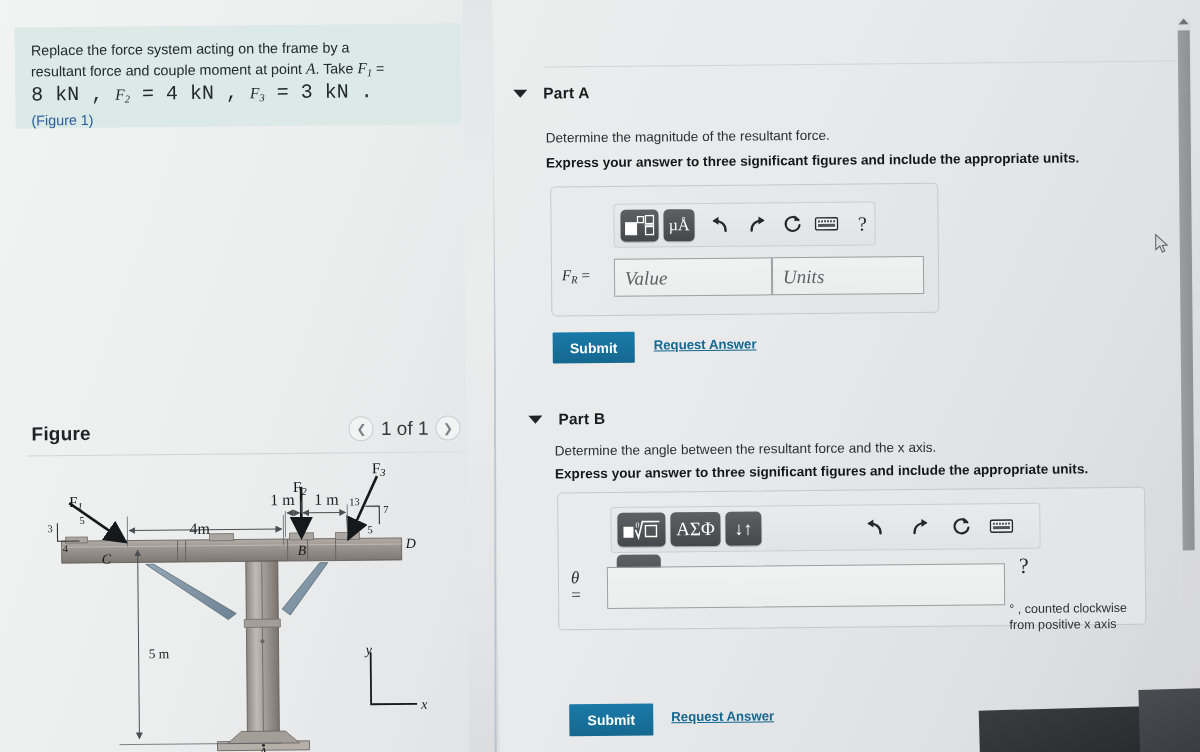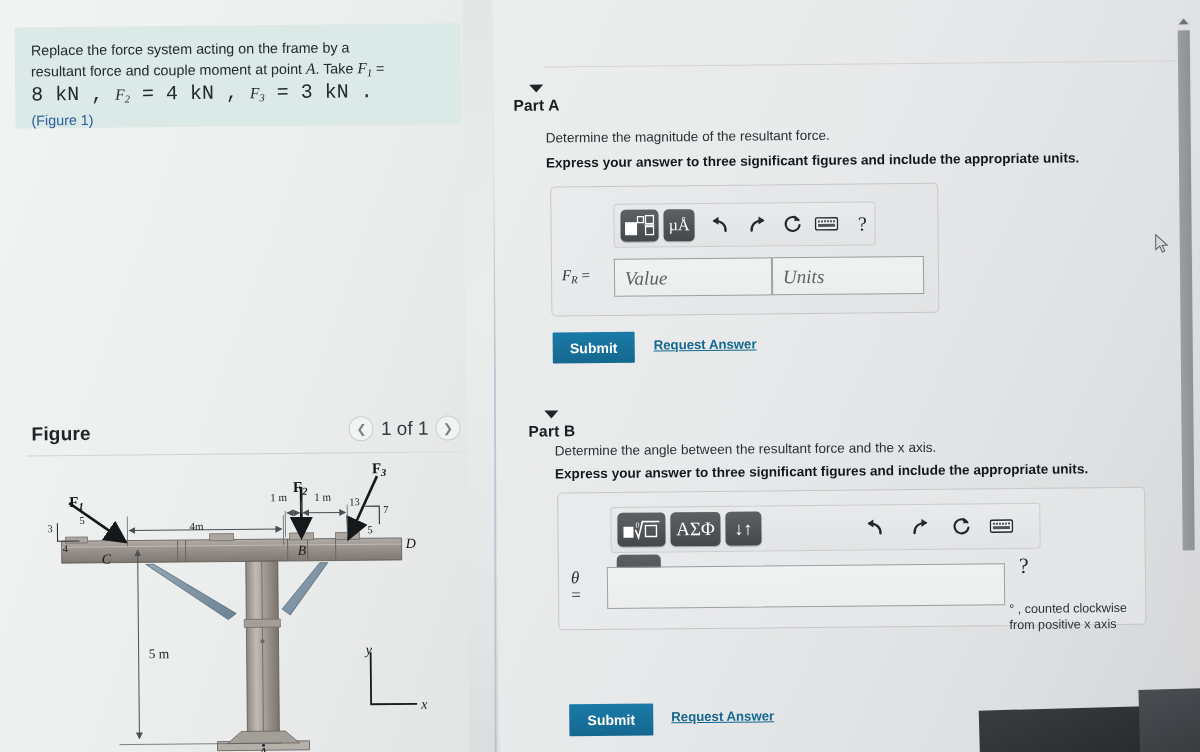--- a/index.html
+++ b/index.html
@@ -98,21 +98,21 @@
   #right-panel {
     position: absolute;
     left: 500px; top: 0;
     width: 710px; height: 766px;
     background: linear-gradient(115deg,#eceded 0%,#e8e9ea 40%,#dfe0e1 75%,#d4d5d6 100%);
   }
   #top-rule {
     position: absolute; left: 52px; top: 72px; width: 648px; height: 1px;
     background: #d3d4d5;
   }
-  .part-header { position: absolute; display: flex; align-items: center; gap: 4px; flex-direction: column; }
+  .part-header { position: absolute; display: flex; align-items: center; gap: 16px; }
   .caret {
     width: 0; height: 0;
     border-left: 7px solid transparent;
     border-right: 7px solid transparent;
     border-top: 8px solid #1e2427;
     cursor: pointer;
   }
   .part-title { font-size: 15.5px; font-weight: bold; color: #181d20; letter-spacing: .2px; }
   .q-text { position: absolute; font-size: 13.6px; color: #2b3033; }
   .q-bold { position: absolute; font-size: 13.6px; font-weight: bold; color: #14181b; }
@@ -226,34 +226,34 @@
   #bezel2 {
     position: absolute;
     left: 1140px; top: 700px;
     width: 120px; height: 70px;
     background: linear-gradient(160deg,#4a4d52,#34363a);
     transform: rotate(-1deg);
   }
   .dim-text {
     position: absolute;
     font-family: "Liberation Serif", serif;
-    font-size: 11px;
+    font-size: 16px;
     color: #1d2124;
   }
   .pt-label {
     position: absolute;
     font-family: "Liberation Serif", serif;
     font-style: italic;
     font-size: 14px;
     color: #14181b;
   }
   .f-label {
     position: absolute;
     font-family: "Liberation Serif", serif;
-    font-weight: bold;
+    font-weight: normal;
     font-size: 15px;
     color: #0f1315;
   }
   .tri-num {
     position: absolute;
     font-family: "Liberation Serif", serif;
     font-size: 10.5px;
     color: #1d2124;
   }
 </style>

